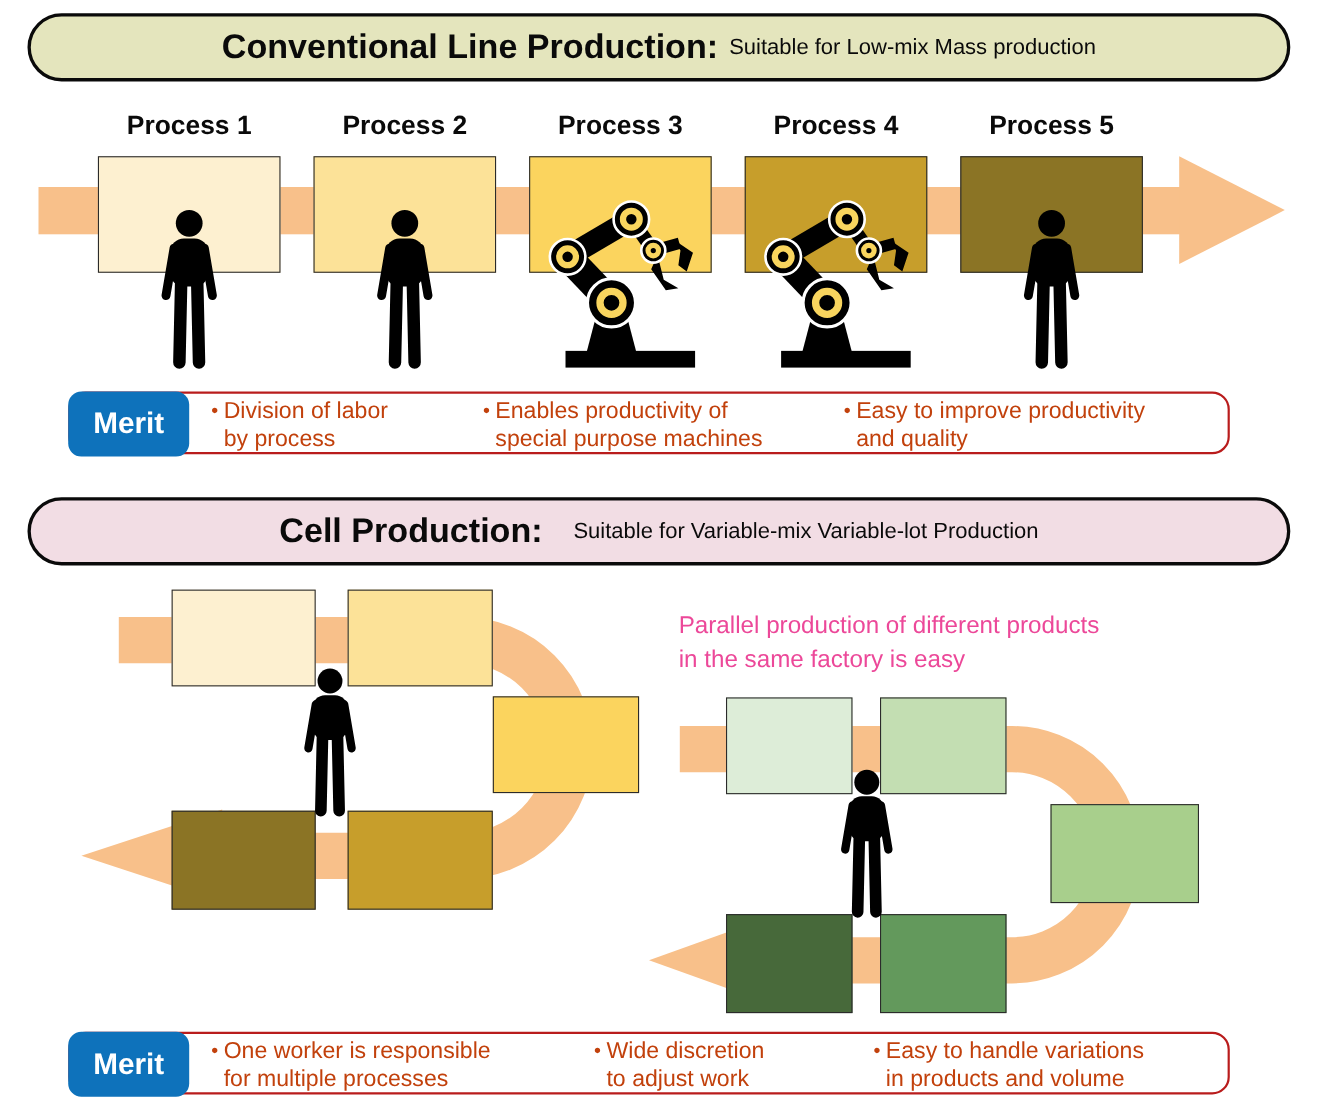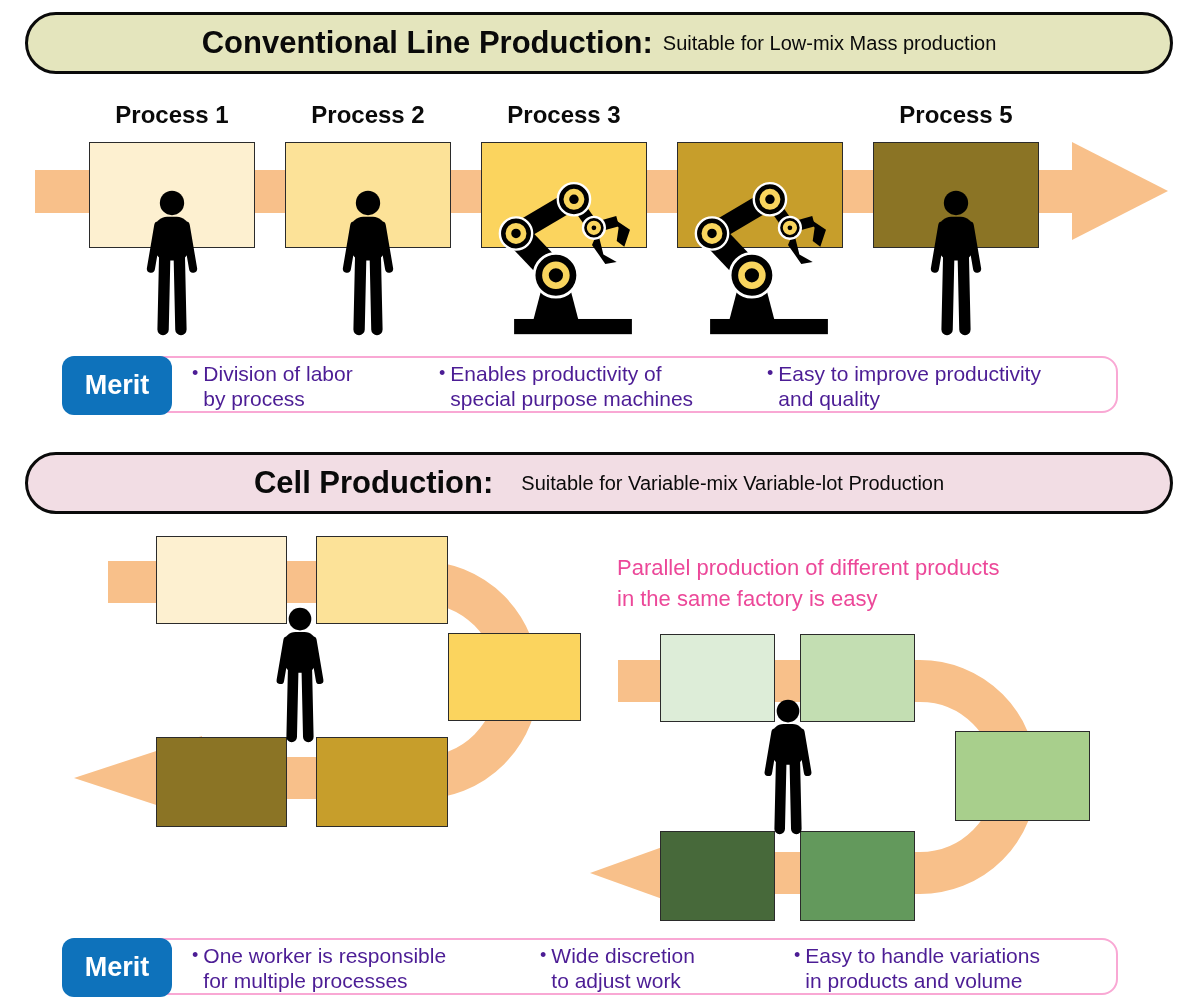--- a/index.html
+++ b/index.html
@@ -16,30 +16,30 @@
   .banner .t-rest{font-size:20px;font-weight:400;margin-left:10px;}
   .proc-label{
     position:absolute;top:100px;height:30px;font-size:24px;font-weight:700;
     text-align:center;line-height:30px;z-index:4;
   }
   .box{position:absolute;border:1.6px solid #2b2b2b;box-sizing:border-box;z-index:2;}
   .icon{position:absolute;z-index:3;}
   .arrow-svg{position:absolute;z-index:1;}
   .merit{
     position:absolute;left:62px;width:1056px;height:57px;box-sizing:border-box;
-    background:#fff;border:2px solid #f9a8d4;border-radius:16px;z-index:5;
+    background:#fff;border:2px solid #b91c1c;border-radius:16px;z-index:5;
   }
   .merit-tab{
     position:absolute;left:-2px;top:-2px;width:110px;height:59px;
     border-radius:12px;color:#fff;font-size:27px;font-weight:700;
     display:flex;align-items:center;justify-content:center;
   }
   .merit-item{
     position:absolute;top:3px;display:flex;align-items:flex-start;
-    font-size:21px;line-height:25px;font-weight:500;color:#4c1d95;
+    font-size:21px;line-height:25px;font-weight:500;color:#c2410c;
   }
   .merit-item::before{content:"\2022";font-size:18px;line-height:25px;margin-right:5px;}
   .caption{
     position:absolute;left:617px;top:552px;font-size:22px;line-height:31px;
     font-weight:500;color:#ec4899;z-index:4;
   }
 </style>
 </head>
 <body>
 
@@ -77,20 +77,21 @@
 <div id="canvas">
 
   <div class="banner" style="top: 12px; background: rgb(228, 229, 189);">
     <span class="t-bold">Conventional Line Production:</span>
     <span class="t-rest">Suitable for Low-mix Mass production</span>
   </div>
 
   <div class="proc-label" style="left:89px;width:166px">Process 1</div>
   <div class="proc-label" style="left:285px;width:166px">Process 2</div>
   <div class="proc-label" style="left:481px;width:166px">Process 3</div>
+  <div class="proc-label" style="left:677px;width:166px">Process 4</div>
   <div class="proc-label" style="left:873px;width:166px">Process 5</div>
 
   <svg class="arrow-svg" style="left:0;top:140px" width="1200" height="110" viewBox="0 0 1200 110">
     <rect x="35" y="30" width="1040" height="43" style="fill: rgb(248, 192, 138);"></rect>
     <polygon points="1072,2 1072,100 1168,51" style="fill: rgb(248, 192, 138);"></polygon>
   </svg>
 
   <div class="box" style="left: 89px; top: 142px; width: 166px; height: 106px; background: rgb(253, 240, 208);"></div>
   <div class="box" style="left: 285px; top: 142px; width: 166px; height: 106px; background: rgb(252, 226, 152);"></div>
   <div class="box" style="left: 481px; top: 142px; width: 166px; height: 106px; background: rgb(251, 212, 94);"></div>

